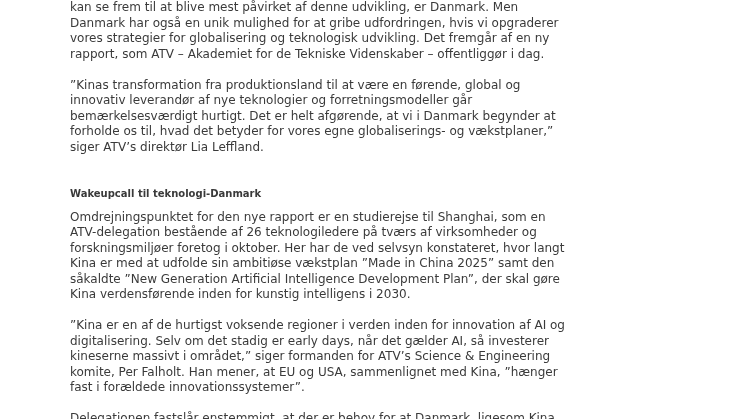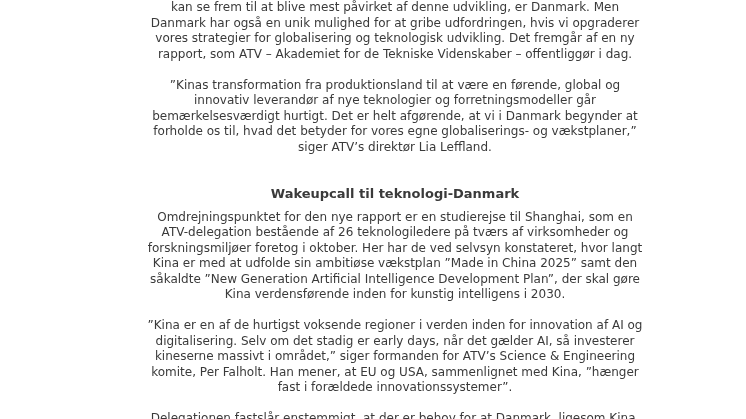--- a/index.html
+++ b/index.html
@@ -17,24 +17,23 @@
     width: 650px;
     font-family: "DejaVu Sans", "Liberation Sans", sans-serif;
     font-size: 12px;
     line-height: 15.5px;
     color: #3a3a3a;
   }
   .doc-page p,
   .doc-page h2 {
     white-space: pre-line;
     margin: 0 0 15.5px 0;
-    text-align: center;
   }
   .doc-page h2 {
-    font-size: 13px;
+    font-size: 10px;
     line-height: 15.5px;
     font-weight: bold;
     margin: 31px 0 0 0;
     color: #3a3a3a;
   }
   .doc-page p.after-heading {
     margin-top: 8px;
   }
   .doc-page p.clipped {
     margin-bottom: 0;

